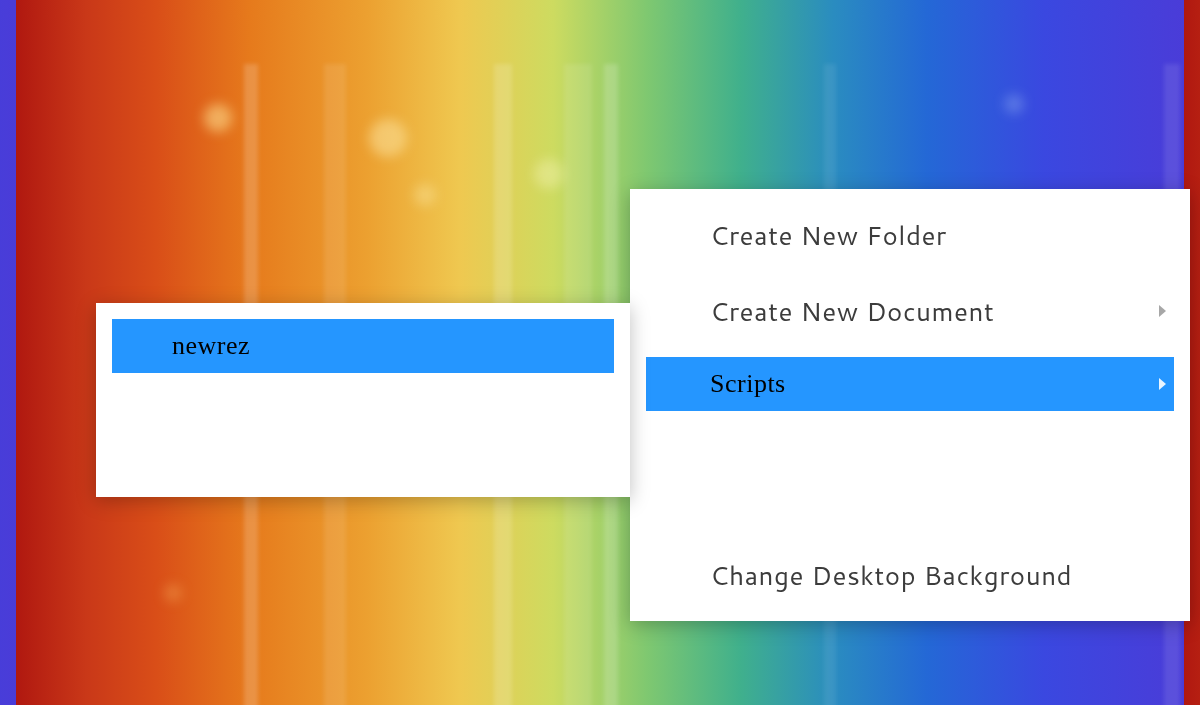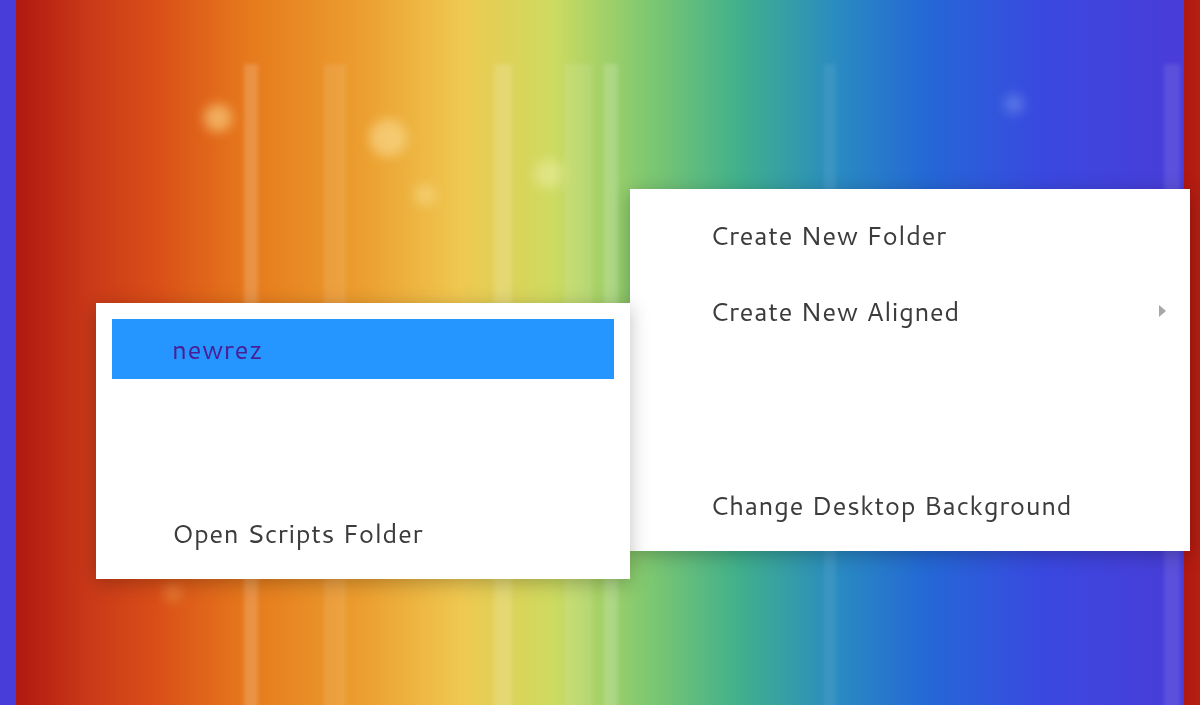--- a/index.html
+++ b/index.html
@@ -83,21 +83,22 @@
       right: 8px;
       top: 50%;
       transform: translateY(-50%);
       width: 0; height: 0;
       border-top: 6px solid transparent;
       border-bottom: 6px solid transparent;
       border-left: 7px solid rgba(60,60,60,0.45);
     }
     .menu-item.highlighted {
       background: #2596ff;
-      color: #4c1d95;
+      color: #000000;
+      font-family: Liberation Serif, serif;
     }
     .menu-item.highlighted.has-submenu::after {
       border-left-color: rgba(255,255,255,0.9);
     }
     .menu .separator {
       height: 16px;
     }
     .menu .gap-lg {
       height: 70px;
     }
@@ -142,34 +143,35 @@
   <div class="bokeh b6"></div>
   <div class="bokeh b7"></div>
   <div class="bokeh b8"></div>
 </div>
 
 <div id="main-menu" class="menu">
   <div class="menu-item">
     <span>Create New Folder</span>
   </div>
   <div class="menu-item has-submenu">
-    <span>Create New Aligned</span>
+    <span>Create New Document</span>
+    <span></span>
+  </div>
+  <div class="menu-item has-submenu highlighted">
+    <span>Scripts</span>
     <span></span>
   </div>
   <div class="separator"></div>
   <div class="gap-lg"></div>
   <div class="menu-item">
     <span>Change Desktop Background</span>
   </div>
 </div>
 
 <div id="scripts-submenu" class="menu">
   <div class="menu-item highlighted">
     <span>newrez</span>
   </div>
   <div class="menu-item faded">
     <span></span>
   </div>
   <div class="separator"></div>
-  <div class="menu-item">
-    <span>Open Scripts Folder</span>
-  </div>
 </div>
 
 </body></html>

